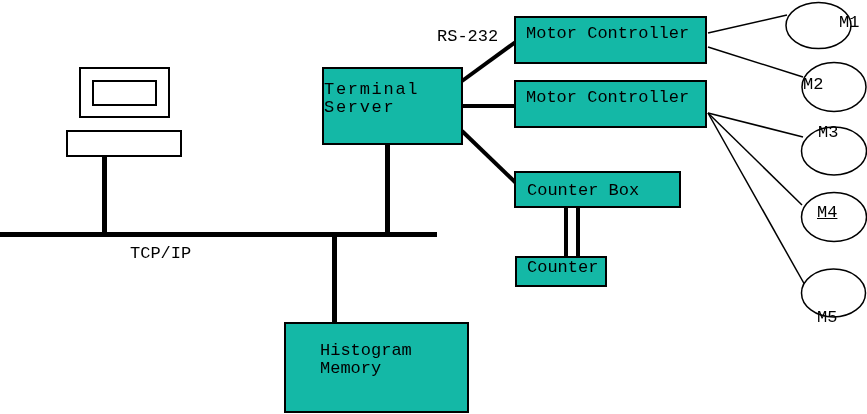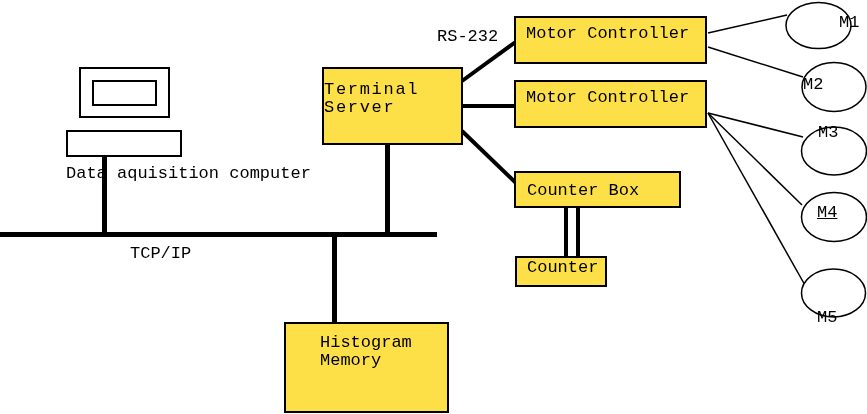--- a/index.html
+++ b/index.html
@@ -10,21 +10,21 @@
     background: #ffffff;
     color: #000000;
     font-family: "Liberation Mono", "DejaVu Sans Mono", monospace;
     overflow: hidden;
   }
   .wires { position: absolute; left: 0; top: 0; }
   .box {
     position: absolute;
     box-sizing: border-box;
     border: 2px solid #000;
-    background: #fde047;
+    background: #14b8a6;
     font-size: 17px;
     line-height: 18px;
     white-space: pre-line;
   }
   .shape {
     position: absolute;
     box-sizing: border-box;
     border: 2px solid #000;
     background: #fff;
   }
@@ -76,24 +76,23 @@
 Server</div>
 
   <div class="box" style="left:514px; top:16px; width:193px; height:48px; padding:7px 0 0 10px;">Motor Controller</div>
 
   <div class="box" style="left:514px; top:80px; width:193px; height:48px; padding:7px 0 0 10px;">Motor Controller</div>
 
   <div class="box" style="left:514px; top:171px; width:167px; height:37px; padding:9px 0 0 11px;">Counter Box</div>
 
   <div class="box" style="left:515px; top:256px; width:92px; height:31px; padding:1px 0 0 10px;">Counter</div>
 
-  <div class="box" style="left:284px; top:322px; width:165px; height:91px; padding:10px 0 0 34px;">Histogram
+  <div class="box" style="left:284px; top:322px; width:185px; height:91px; padding:18px 0 0 34px;">Histogram
 Memory</div>
 
-  <div class="label" style="left:66px; top:165px;">Data aquisition computer</div>
   <div class="label" style="left:130px; top:245px;">TCP/IP</div>
   <div class="label" style="left:437px; top:28px;">RS-232</div>
 
   <div class="label" style="left:839px; top:14px;">M1</div>
   <div class="label" style="left:803px; top:76px;">M2</div>
   <div class="label" style="left:818px; top:124px;">M3</div>
   <div class="label" style="left:817px; top:204px;text-decoration:underline;">M4</div>
   <div class="label" style="left:817px; top:286px;margin-top:23px;">M5</div>
 
 </div>

